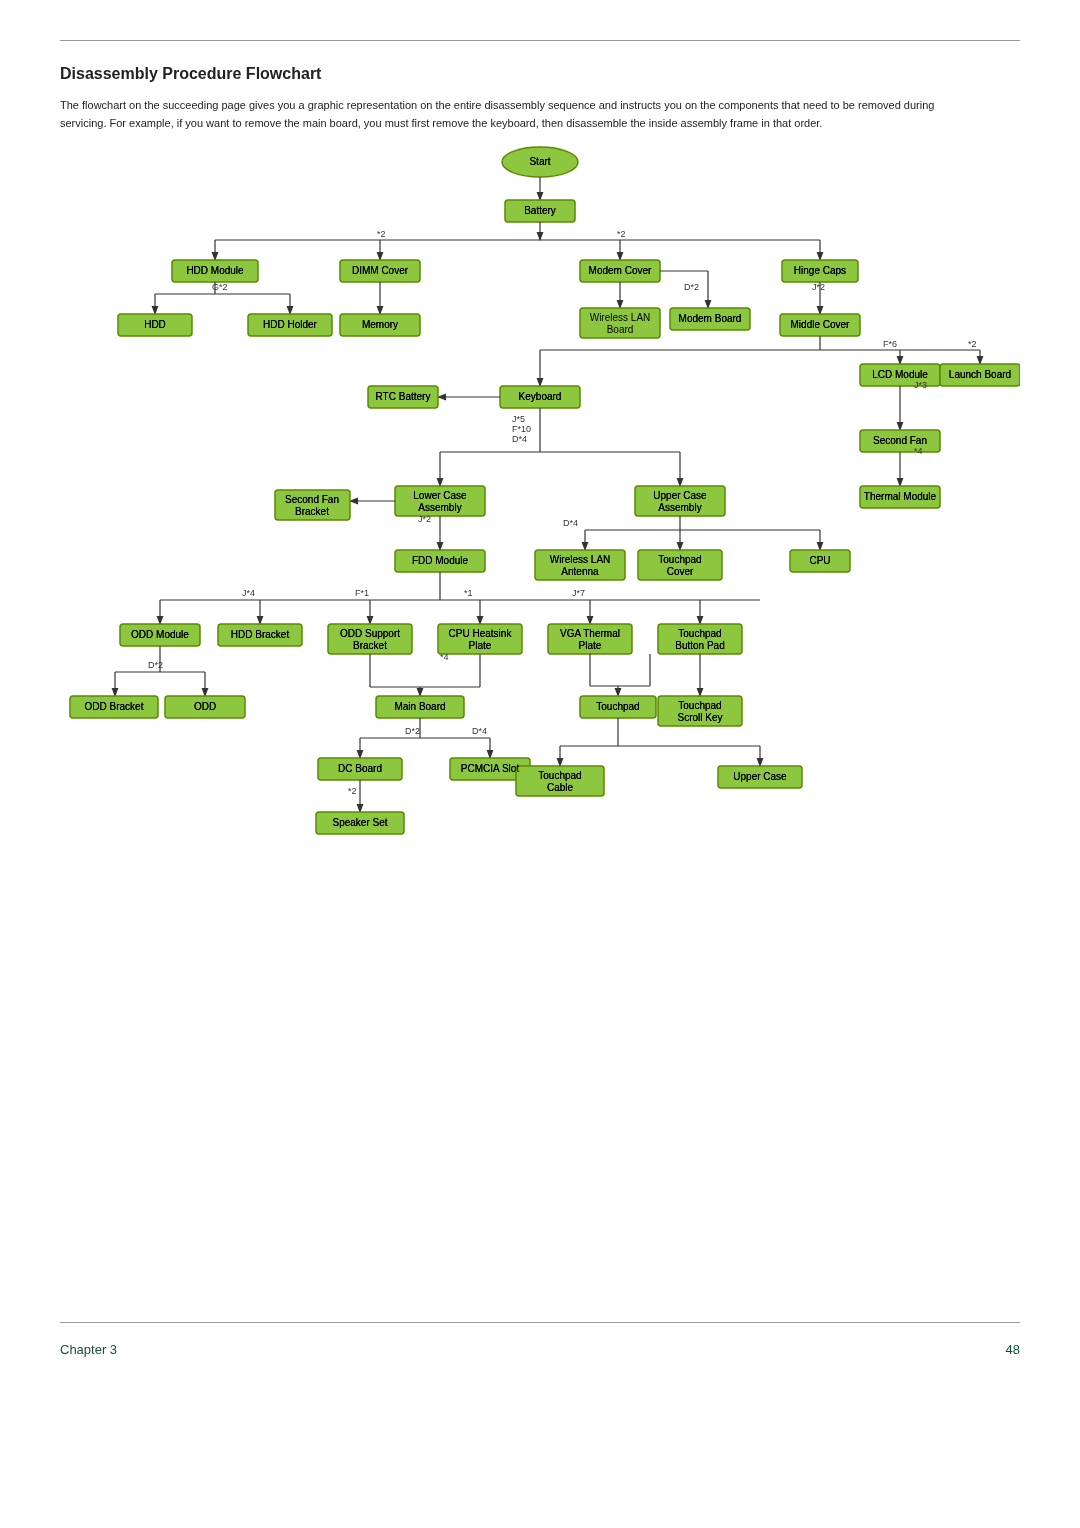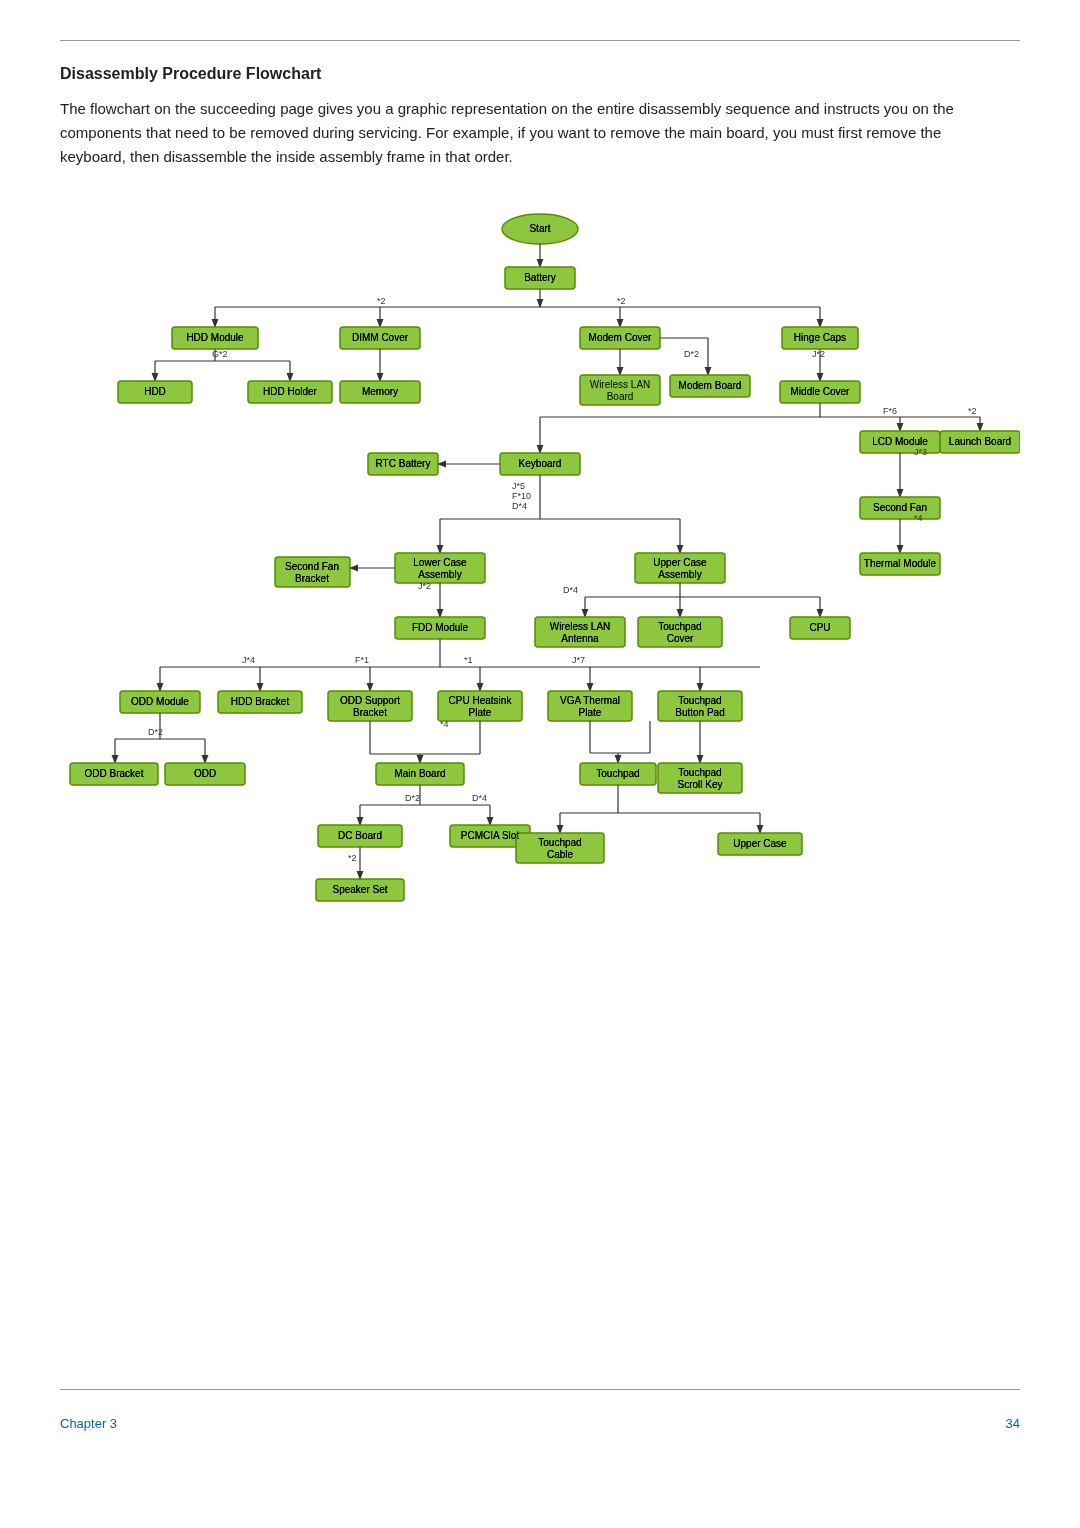--- a/index.html
+++ b/index.html
@@ -14,23 +14,22 @@
     .top-rule {
       border-top: 1.5px solid #999;
       margin-bottom: 24px;
     }
     .page-title {
       font-size: 16px;
       font-weight: bold;
       margin-bottom: 14px;
     }
     .intro-text {
-      font-size: 15px;
+      font-size: 11px;
       line-height: 1.6;
-      margin-bottom: 30px;
       max-width: 900px;
     }
     
     .flowchart-wrapper {
       position: relative;
       width: 100%;
       overflow: visible;
       text-decoration: underline;
     }
     svg.flowchart {
@@ -51,25 +50,25 @@
     }
     .arrow {
       stroke: #333;
       stroke-width: 1.2;
       fill: none;
       marker-end: url(#arrowhead);
     }
     .footer-rule {
       border-top: 1.5px solid #999;
       margin-top: 40px;
-      padding-top: 26px;
+      padding-top: 19px;
       display: flex;
       justify-content: space-between;
       font-size: 13px;
-      color: #0369a1;
+      color: #14532d;
     }
   </style>
 </head>
 <body>
 
 <div class="top-rule"></div>
 
 <h1 class="page-title">Disassembly Procedure Flowchart</h1>
 <p class="intro-text">The flowchart on the succeeding page gives you a graphic representation on the entire disassembly sequence and instructs you on the components that need to be removed during servicing. For example, if you want to remove the main board, you must first remove the keyboard, then disassemble the inside assembly frame in that order.</p>
 
@@ -385,14 +384,14 @@
   <text x="430" y="637" class="node-text">PCMCIA Slot</text>
   <text x="300" y="691" class="node-text">Speaker Set</text>
   <text x="500" y="644" class="node-text">Touchpad</text>
   <text x="500" y="656" class="node-text">Cable</text>
   <text x="700" y="645" class="node-text">Upper Case</text>
 </svg>
 </div>
 
 <div class="footer-rule">
   <span>Chapter 3</span>
-  <span>34</span>
+  <span>48</span>
 </div>
 
 </body></html>

